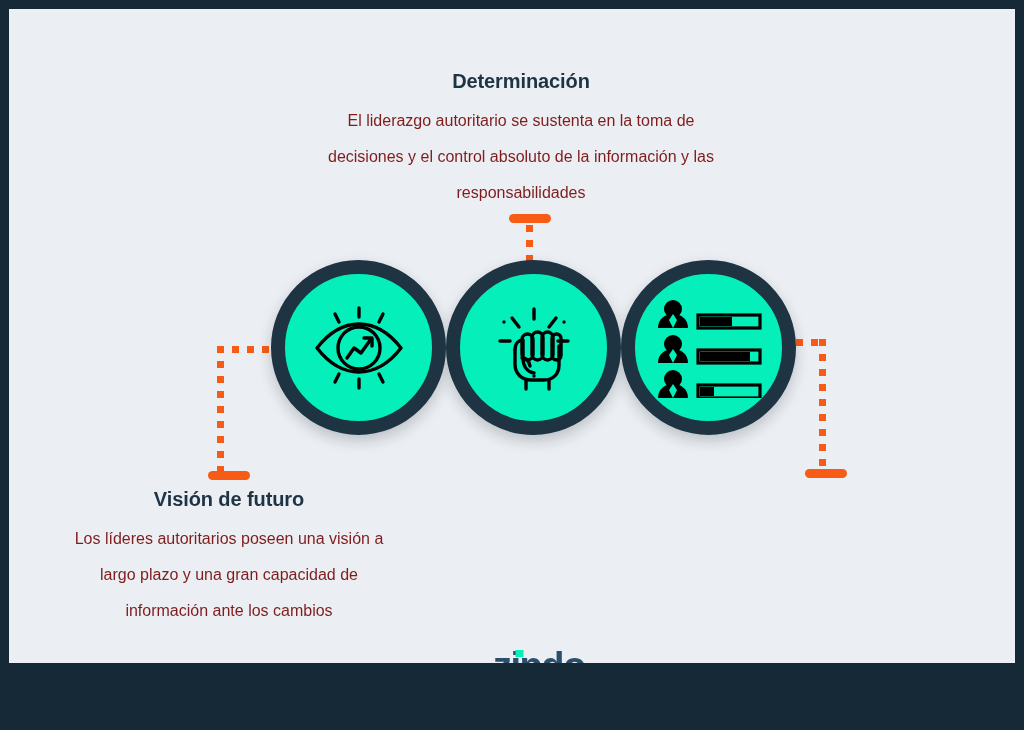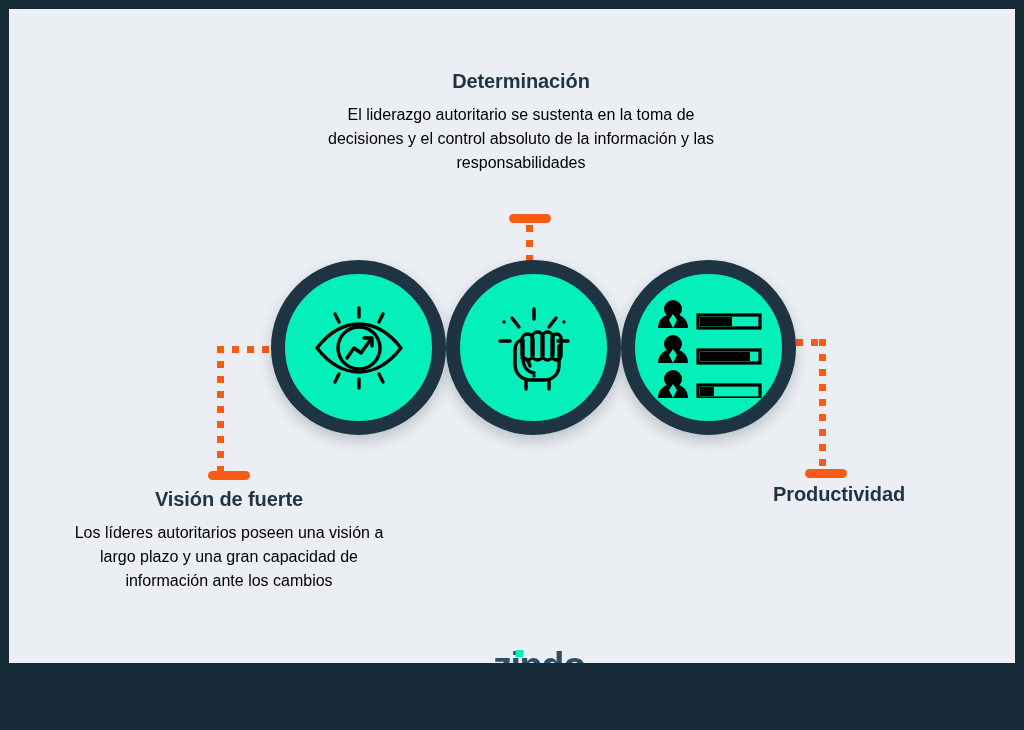--- a/index.html
+++ b/index.html
@@ -32,22 +32,22 @@
   .block-title {
     font-size: 20px;
     font-weight: bold;
     color: #1e3343;
     letter-spacing: -0.1px;
     margin: 0 0 10px 0;
     line-height: 1.2;
   }
   .block-body {
     font-size: 16px;
-    color: #000000;
-    line-height: 24px;
+    color: #7f1d1d;
+    line-height: 36px;
     margin: 4px;
   }
 
   .block-top {
     left: 312px;
     top: 60px;
     width: 400px;
   }
   .block-left {
     left: 50px;
@@ -136,29 +136,28 @@
     <h2 class="block-title">Determinación</h2>
     <p class="block-body">El liderazgo autoritario se sustenta en la toma de decisiones y el control absoluto de la información y las responsabilidades</p>
   </div>
   <div class="marker marker-top"></div>
   <div class="dots-v conn-top-v"></div>
 
   <div class="dots-h conn-left-h"></div>
   <div class="dots-v conn-left-v"></div>
   <div class="marker marker-left"></div>
   <div class="block block-left">
-    <h2 class="block-title">Visión de fuerte</h2>
+    <h2 class="block-title">Visión de futuro</h2>
     <p class="block-body">Los líderes autoritarios poseen una visión a largo plazo y una gran capacidad de información ante los cambios</p>
   </div>
 
   <div class="dots-h conn-right-h"></div>
   <div class="dots-v conn-right-v"></div>
   <div class="marker marker-right"></div>
   <div class="block block-right">
-    <h2 class="block-title">Productividad</h2>
   </div>
 
   <div class="circle circle-1">
     <span>
       <svg width="104" height="104" viewBox="0 0 104 104" fill="none" stroke="#000" stroke-width="3.4" stroke-linecap="round" stroke-linejoin="round">
         <path d="M10 52 C24 34, 38 28, 52 28 C66 28, 80 34, 94 52 C80 70, 66 76, 52 76 C38 76, 24 70, 10 52 Z"></path>
         <circle cx="52" cy="52" r="21"></circle>
         <polyline points="40,62 47,52 54,57 64,43" fill="none"></polyline>
         <polyline points="57,42 65,42 65,50" fill="none"></polyline>
         <line x1="52" y1="12" x2="52" y2="21"></line>

